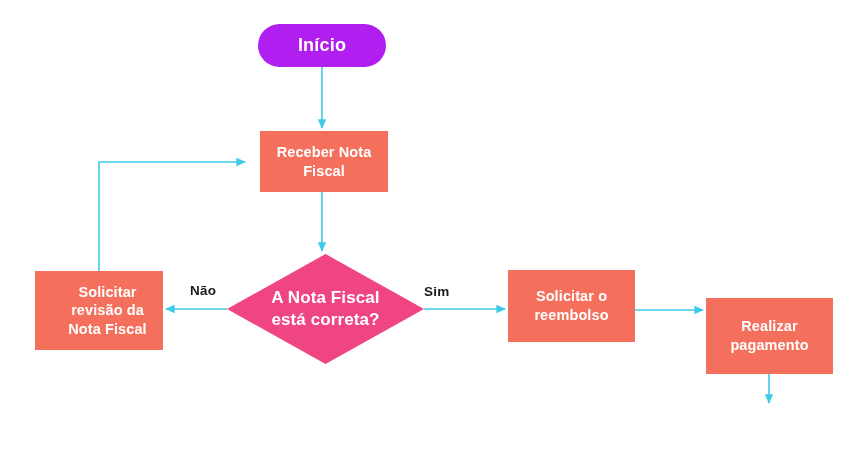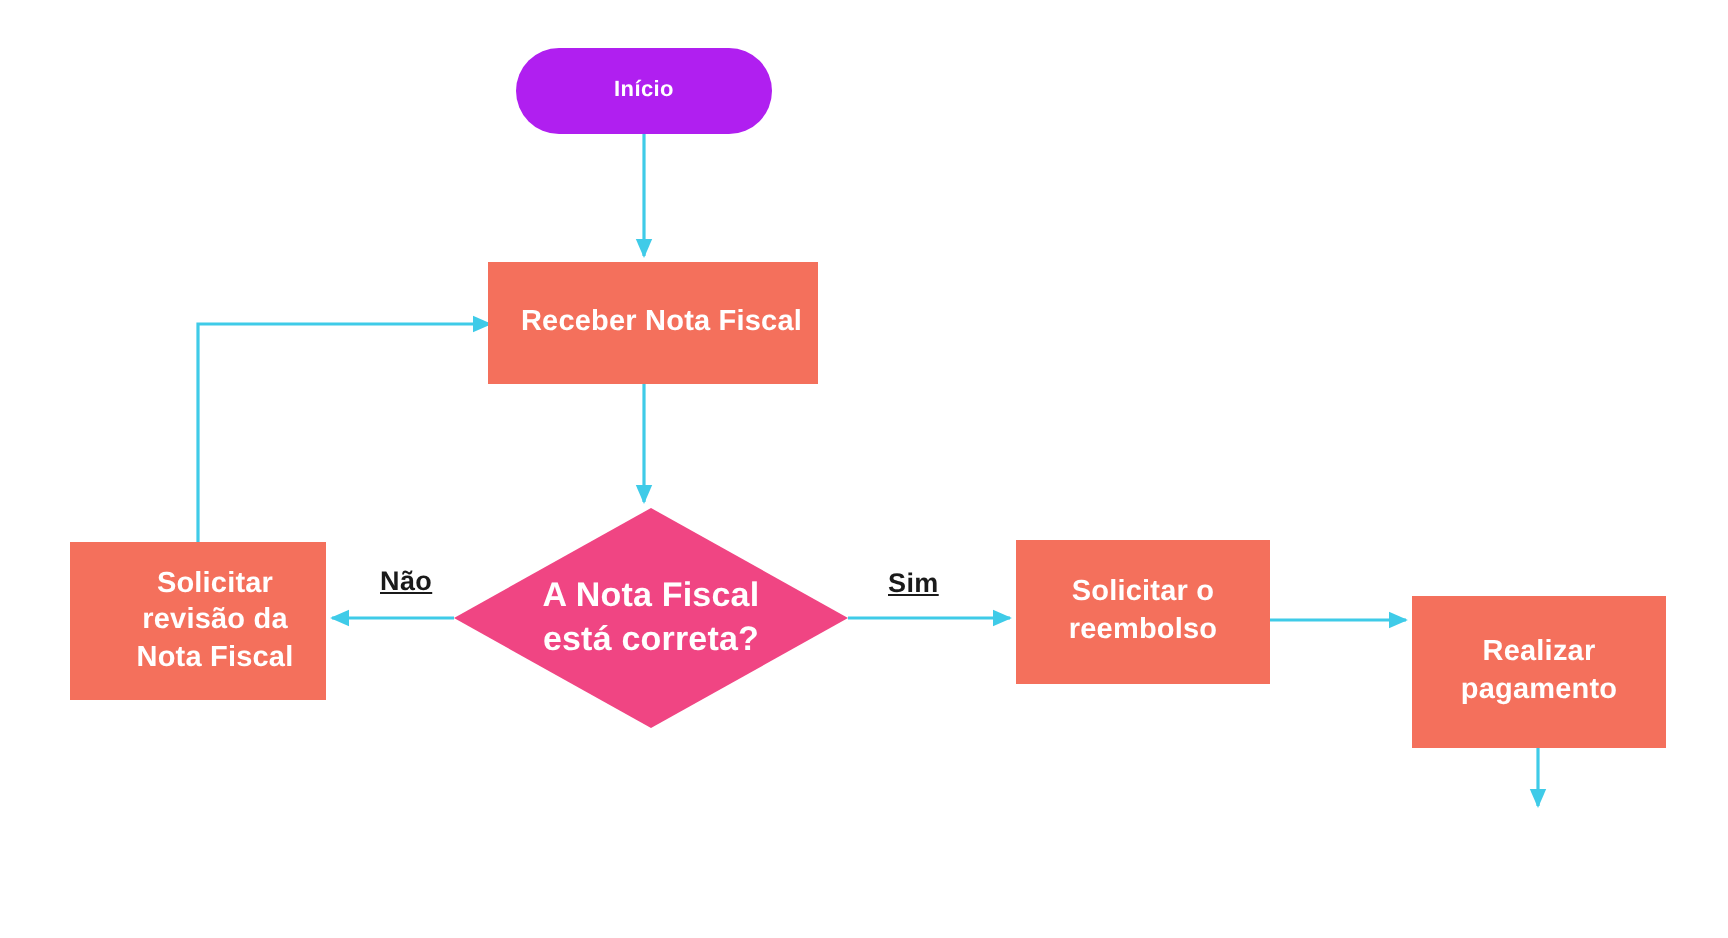--- a/index.html
+++ b/index.html
@@ -32,21 +32,21 @@
     text-align: center;
     color: #ffffff;
     font-weight: bold;
     line-height: 1.28;
     box-sizing: border-box;
     z-index: 2;
   }
   .node-terminal {
     background: #b01ff0;
     border-radius: 999px;
-    font-size: 11px;
+    font-size: 18px;
     letter-spacing: 0.2px;
   }
   .node-process {
     background: #f4705c;
     font-size: 14.5px;
     letter-spacing: 0.1px;
     padding: 0 8px;
   }
   .node-decision {
     background: transparent;
@@ -69,21 +69,20 @@
     width: 66%;
   }
   .edge-label {
     position: absolute;
     color: #1a1a1a;
     font-size: 13.5px;
     font-weight: bold;
     letter-spacing: 0.2px;
     white-space: nowrap;
     z-index: 3;
-    text-decoration: underline;
   }
 </style>
 </head>
 <body>
 
 <div id="canvas">
 
   <svg id="edges" viewBox="0 0 864 469" xmlns="http://www.w3.org/2000/svg">
     <defs>
       <marker id="arrowhead" markerWidth="7" markerHeight="7" refX="5.4" refY="3" orient="auto" markerUnits="strokeWidth">
@@ -98,21 +97,21 @@
         <path d="M 99 271 L 99 162 L 245 162"></path>
         <path d="M 635 310 L 703 310"></path>
         <path d="M 769 350 L 769 403"></path>
       </g>
   </svg>
 
   <div class="node node-terminal" style="left:258px; top:24px; width:128px; height:43px;">
     <span>Início</span>
   </div>
 
-  <div class="node node-process" style="left:244px; top:131px; width:165px; height:61px;justify-content:flex-end;">
+  <div class="node node-process" style="left:260px; top:131px; width:128px; height:61px;">
     <span>Receber Nota Fiscal</span>
   </div>
 
   <div class="node node-decision" style="left:227px; top:254px; width:197px; height:110px;">
     <span class="diamond-shape"></span>
     <span class="diamond-label">A Nota Fiscal está correta?</span>
   </div>
 
   <div class="node node-process" style="left:35px; top:271px; width:128px; height:79px;padding-left:25px;">
     <span>Solicitar revisão da Nota Fiscal</span>
@@ -121,15 +120,15 @@
   <div class="node node-process" style="left:508px; top:270px; width:127px; height:72px;">
     <span>Solicitar o reembolso</span>
   </div>
 
   <div class="node node-process" style="left:706px; top:270px; width:127px; height:76px;margin-top:28px;">
     <span>Realizar pagamento</span>
   </div>
 
 
   <span class="edge-label" style="left:190px; top:283px;">Não</span>
-  <span class="edge-label" style="left:444px; top:284px;">Sim</span>
+  <span class="edge-label" style="left:424px; top:284px;">Sim</span>
 
 </div>
 
 </body></html>

